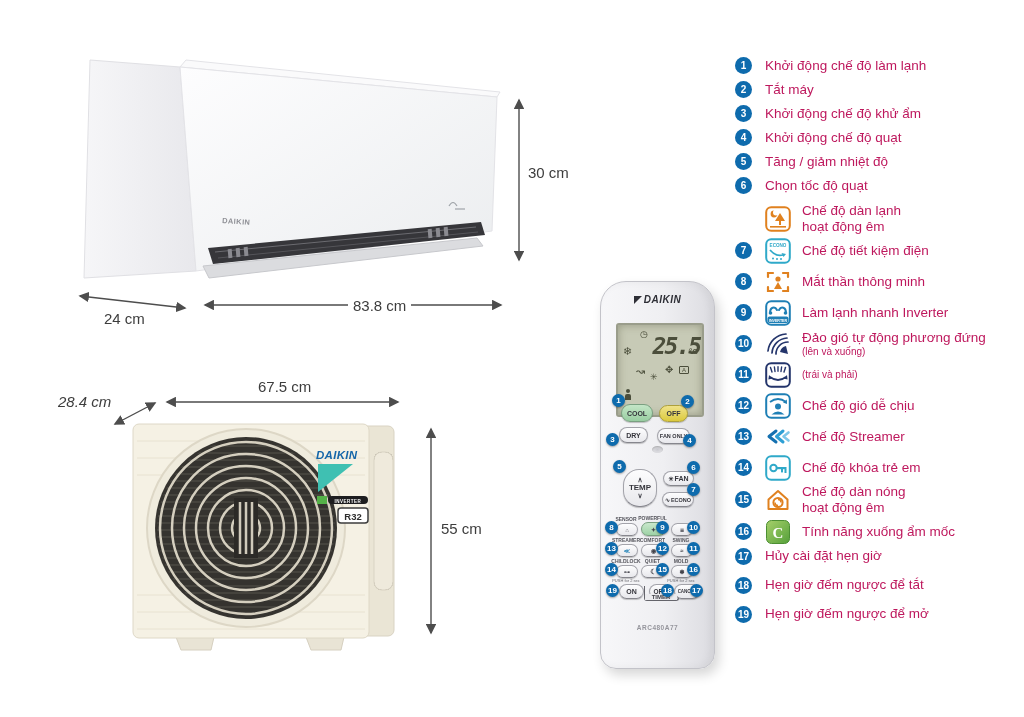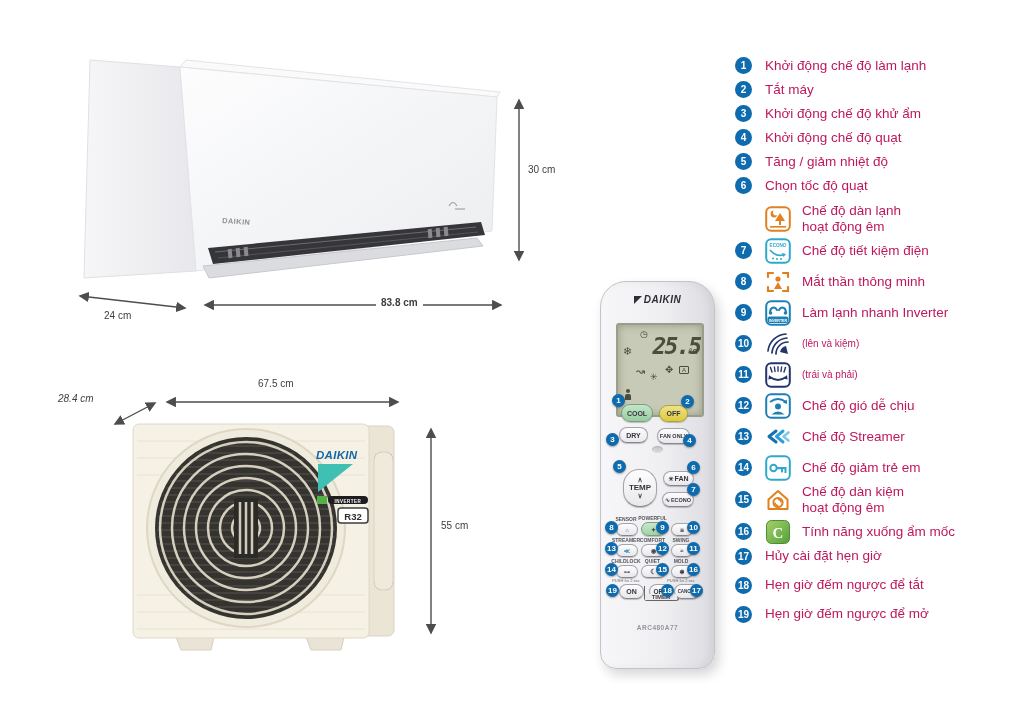--- a/index.html
+++ b/index.html
@@ -1,24 +1,24 @@
 <!DOCTYPE html>
 <html><head>
 <meta charset="utf-8">
 <style>
   html,body{margin:0;padding:0;background:#fff;}
   .canvas{position:relative;width:1024px;height:717px;background:#ffffff;overflow:hidden;
           font-family:"Liberation Sans",sans-serif;}
   .art{position:absolute;left:0;top:0;}
 
   
-  .dim{position:absolute;font-size:10px;color:#3d3d3d;white-space:nowrap;}
+  .dim{position:absolute;font-size:15px;color:#3d3d3d;white-space:nowrap;}
   .dim.onLine{background:#fff;padding:0 5px;}
   #dim-ih{left:528px;top:164px;}
-  #dim-iw{left:376px;top:297px;font-weight:bold;}
+  #dim-iw{left:348px;top:297px;}
   #dim-id{left:104px;top:310px;}
   #dim-ow{left:258px;top:378px;}
   #dim-od{left:58px;top:393px;font-style:italic;}
   #dim-oh{left:441px;top:520px;}
 
   
   .remote{position:absolute;left:600px;top:281px;width:113px;height:386px;
     background:linear-gradient(90deg,#f7f7f9 0%,#efeff2 55%,#dcdcе1 100%);
     background:linear-gradient(90deg,#f7f7f9,#efeff2 55%,#dcdce1);
     border:1px solid #c3c3c9;border-radius:26px 26px 16px 16px;
@@ -456,21 +456,22 @@
           <svg width="26" height="26" viewBox="0 0 26 26">
             <g stroke="#24356b" stroke-width="1.7" fill="none" stroke-linecap="round">
               <path d="M21,3 A19,19 0 0,0 3,20"></path>
               <path d="M22,7 A16,16 0 0,0 7,22"></path>
               <path d="M23,11 A12,12 0 0,0 11,23"></path>
             </g>
             <path d="M21,15 A8,8 0 0,0 15,21 L23,23 Z" fill="#24356b"></path>
           </svg>
         </span>
         <div class="ftext">
-          <div class="sub">(lên và kiệm)</div>
+          <div>Đảo gió tự động phương đứng</div>
+          <div class="sub">(lên và xuống)</div>
         </div>
       </div>
       <div class="frow has-icon">
         <span class="fbadge">11</span>
         <span class="ficon">
           <svg width="26" height="26" viewBox="0 0 26 26">
             <rect x="1.2" y="1.2" width="23.6" height="23.6" rx="5" fill="#fff" stroke="#24356b" stroke-width="2"></rect>
             <g stroke="#24356b" stroke-width="1.4" stroke-linecap="round">
               <line x1="7" y1="10" x2="5.5" y2="5.5"></line>
               <line x1="10" y1="9.5" x2="9.4" y2="5"></line>
@@ -522,37 +523,37 @@
         <span class="ficon">
           <svg width="26" height="26" viewBox="0 0 26 26">
             <rect x="1.2" y="1.2" width="23.6" height="23.6" rx="5" fill="#fff" stroke="#2fa9c9" stroke-width="2"></rect>
             <circle cx="8.5" cy="13" r="3.2" fill="none" stroke="#2fa9c9" stroke-width="2"></circle>
             <rect x="11.5" y="12" width="10" height="2.2" fill="#2fa9c9"></rect>
             <rect x="16" y="14" width="2" height="3.4" fill="#2fa9c9"></rect>
             <rect x="19.5" y="14" width="2" height="4" fill="#2fa9c9"></rect>
           </svg>
         </span>
         <div class="ftext">
-          <div>Chế độ giảm trẻ em</div>
+          <div>Chế độ khóa trẻ em</div>
         </div>
       </div>
       <div class="frow has-icon">
         <span class="fbadge">15</span>
         <span class="ficon">
           <svg width="26" height="26" viewBox="0 0 26 26">
             <g stroke="#e0811f" stroke-width="2" fill="none" stroke-linejoin="round">
               <path d="M3.5,12.5 L13,4 L22.5,12.5 V22 H3.5 Z"></path>
               <circle cx="13" cy="15.5" r="4.6"></circle>
             </g>
             <path d="M13,12.5 A3,3 0 0,1 16,15.5" stroke="#e0811f" stroke-width="1.4" fill="none"></path>
             <path d="M13,18.5 A3,3 0 0,1 10,15.5" stroke="#e0811f" stroke-width="1.4" fill="none"></path>
           </svg>
         </span>
         <div class="ftext">
-          <div>Chế độ dàn kiệm</div>
+          <div>Chế độ dàn nóng</div>
           <div>hoạt động êm</div>
         </div>
       </div>
       <div class="frow has-icon">
         <span class="fbadge">16</span>
         <span class="ficon">
           <svg width="26" height="26" viewBox="0 0 26 26">
             <defs>
               <linearGradient id="mg" x1="0" y1="0" x2="1" y2="1">
                 <stop offset="0" stop-color="#a6d06a"></stop>

